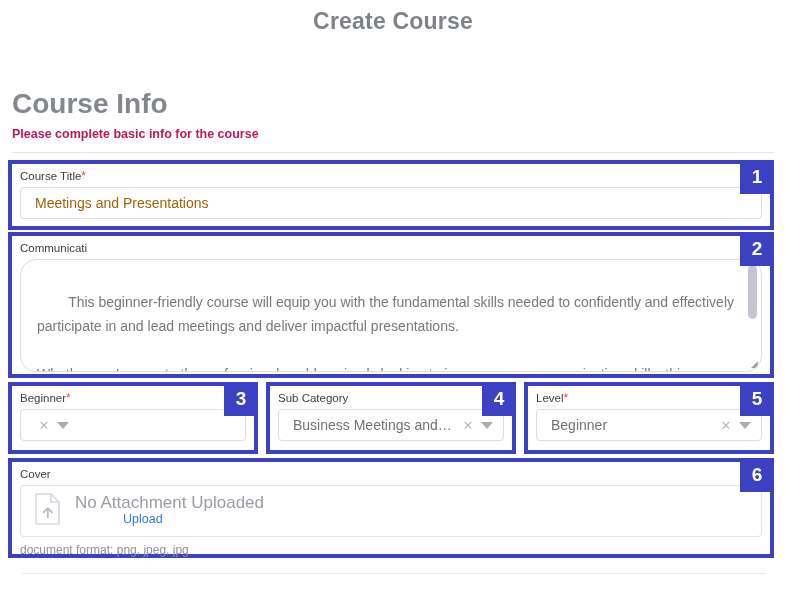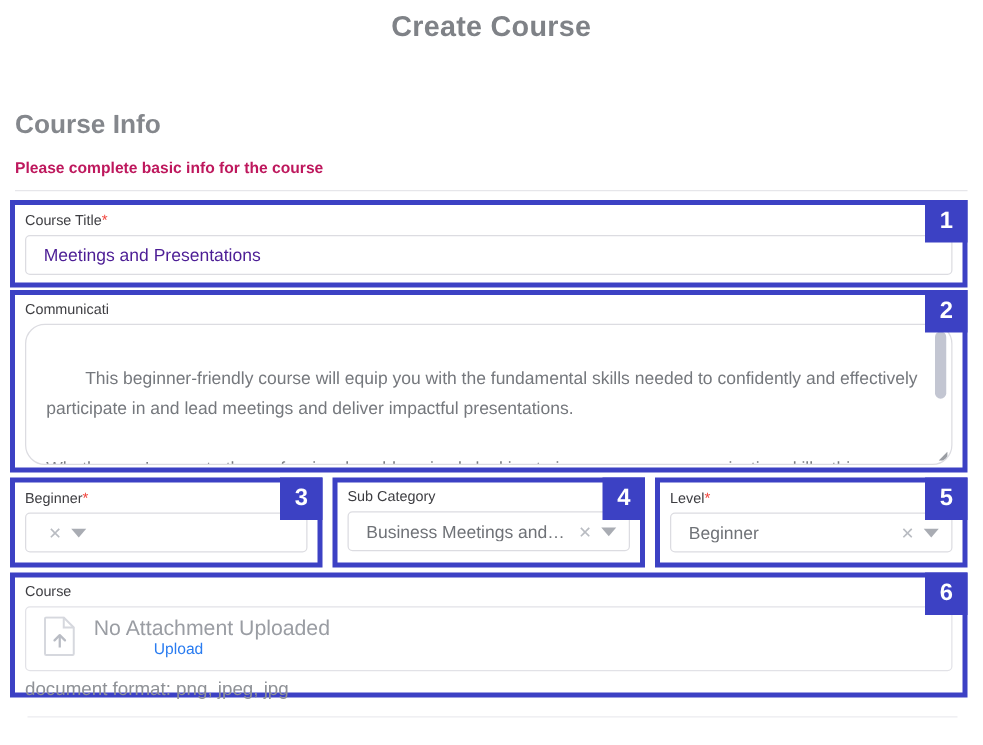--- a/index.html
+++ b/index.html
@@ -16,21 +16,21 @@
   
   .page-title {
     position: absolute; top: 8px; left: 0; width: 786px;
     text-align: center;
     font-size: 23px; font-weight: bold; color: #7f8287;
     letter-spacing: .2px;
   }
 
   .section-title {
     position: absolute; top: 88px; left: 12px;
-    font-size: 21px; font-weight: bold; color: #84878c;
+    font-size: 28px; font-weight: bold; color: #84878c;
   }
   .section-sub {
     position: absolute; top: 127px; left: 12px;
     font-size: 12.5px; font-weight: bold; color: #be185d;
   }
 
   .top-divider {
     position: absolute; top: 152px; left: 12px; width: 762px;
     height: 1px; background: #e6e6ea;
   }
@@ -63,21 +63,21 @@
     z-index: 5;
   }
 
   
   .tinput {
     width: 100%; height: 32px;
     border: 1px solid #dcdce1; border-radius: 4px;
     background: #fff;
     display: flex; align-items: center;
     padding: 0 14px;
-    font-size: 14px; color: #4c1d95; text-align: right;
+    font-size: 14px; color: #a16207; text-align: right;
   }
 
   
   .tarea {
     position: relative;
     width: 100%; height: 113px;
     border: 1px solid #dcdce1; border-radius: 16px;
     background: #fff; overflow: hidden;
     padding: 6px 26px 0 16px;
     font-size: 14px; line-height: 24px; color: #75787d;
@@ -132,21 +132,21 @@
     border: 1px solid #e2e2e7; border-radius: 4px;
     background: #fff;
     display: flex; align-items: center;
     padding: 0 14px;
   }
   .upload-icon { flex: 0 0 auto; margin-right: 14px; display:block; }
   .upload-texts { display: flex; flex-direction: column; justify-content: center; }
   .upload-none { font-size: 17px; color: #9a9da3; line-height: 17px; }
   .upload-link { font-size: 12.5px; color: #2a7cf0; line-height: 17px; cursor: pointer; margin-left: 48px; }
   .fmt-hint {
-    font-size: 15px; color: #8e9196; margin-top: 6px; display: block;
+    font-size: 12px; color: #8e9196; margin-top: 6px; display: block;
   }
 </style>
 </head>
 <body>
 
 <div class="page">
 
   <div class="page-title">Create Course</div>
   <div class="section-title">Course Info</div>
   <div class="section-sub">Please complete basic info for the course</div>
@@ -219,21 +219,21 @@
         <span class="caret">
             <i></i>
           </span>
       </div>
       <div class="badge">5</div>
     </div>
   </div>
 
   <div class="fieldbox" style="left:8px; top:458px; width:766px; height:100px;">
     <div class="inner">
-      <span class="flabel">Course</span>
+      <span class="flabel">Cover</span>
       <div class="upload-area">
         <span class="upload-icon">
           <svg width="26" height="32" viewBox="0 0 26 32">
             <path d="M2 1 h14 l8 8 v21 a1 1 0 0 1 -1 1 H2 a1 1 0 0 1 -1 -1 V2 a1 1 0 0 1 1 -1 z" fill="#ffffff" stroke="#d6d8de" stroke-width="1.6"></path>
             <path d="M16 1 v8 h8" fill="none" stroke="#d6d8de" stroke-width="1.6"></path>
             <path d="M12.8 25 V15.5" fill="none" stroke="#b9bcc4" stroke-width="1.8"></path>
             <path d="M8.6 19.3 L12.8 15.1 L17 19.3" fill="none" stroke="#b9bcc4" stroke-width="1.8" stroke-linecap="round" stroke-linejoin="round"></path>
           </svg>
         </span>
         <span class="upload-texts">

